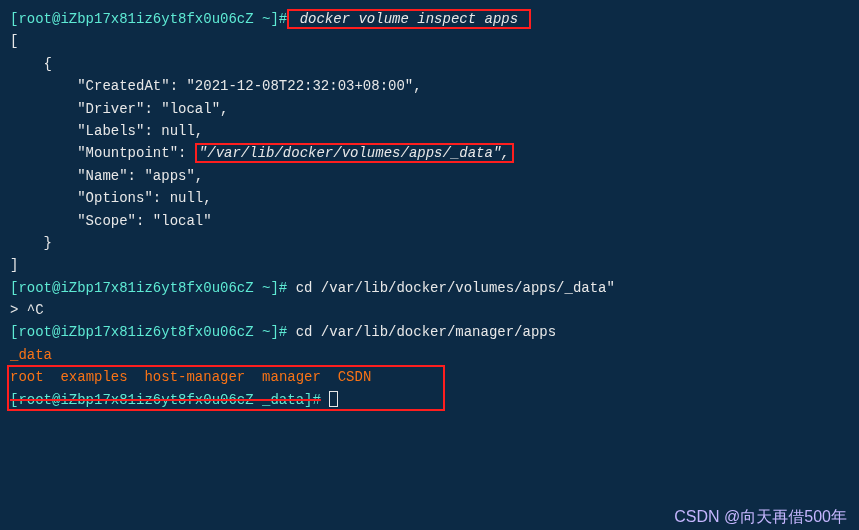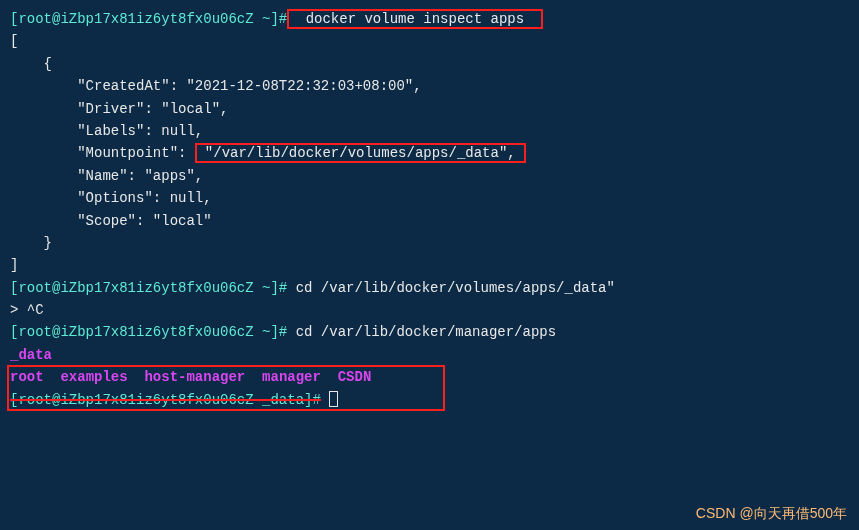--- a/index.html
+++ b/index.html
@@ -19,47 +19,48 @@
       position: relative;
       overflow: hidden;
     }
     .line {
       white-space: pre;
     }
     .prompt {
       color: #5eead4;
     }
     .blue-text {
-      color: #d946ef;
-      font-weight: bold;
+      color: #f97316;
+      font-weight: normal;
     }
     .highlight-box-inline {
       border: 2.5px solid #ff1e1e;
-      padding: 0 8px;
+      padding: 0 2px;
+      font-style: italic;
     }
     .strike {
       text-decoration: line-through;
       text-decoration-color: #ff1e1e;
       text-decoration-thickness: 2px;
     }
     .cursor-box {
       display: inline-block;
       width: 9px;
       height: 16px;
       border: 1px solid #e8e8e8;
       vertical-align: middle;
       margin-bottom: 2px;
     }
     .watermark {
       position: absolute;
-      bottom: 6px;
+      bottom: 0;
       right: 12px;
-      color: #fdba74;
+      color: #c4b5fd;
       font-family: Arial, sans-serif;
-      font-size: 14px;
+      font-size: 16px;
     }
     .multi-box {
       position: relative;
     }
     .red-overlay-box {
       position: absolute;
       border: 2.5px solid #ff1e1e;
       pointer-events: none;
     }
   </style>

